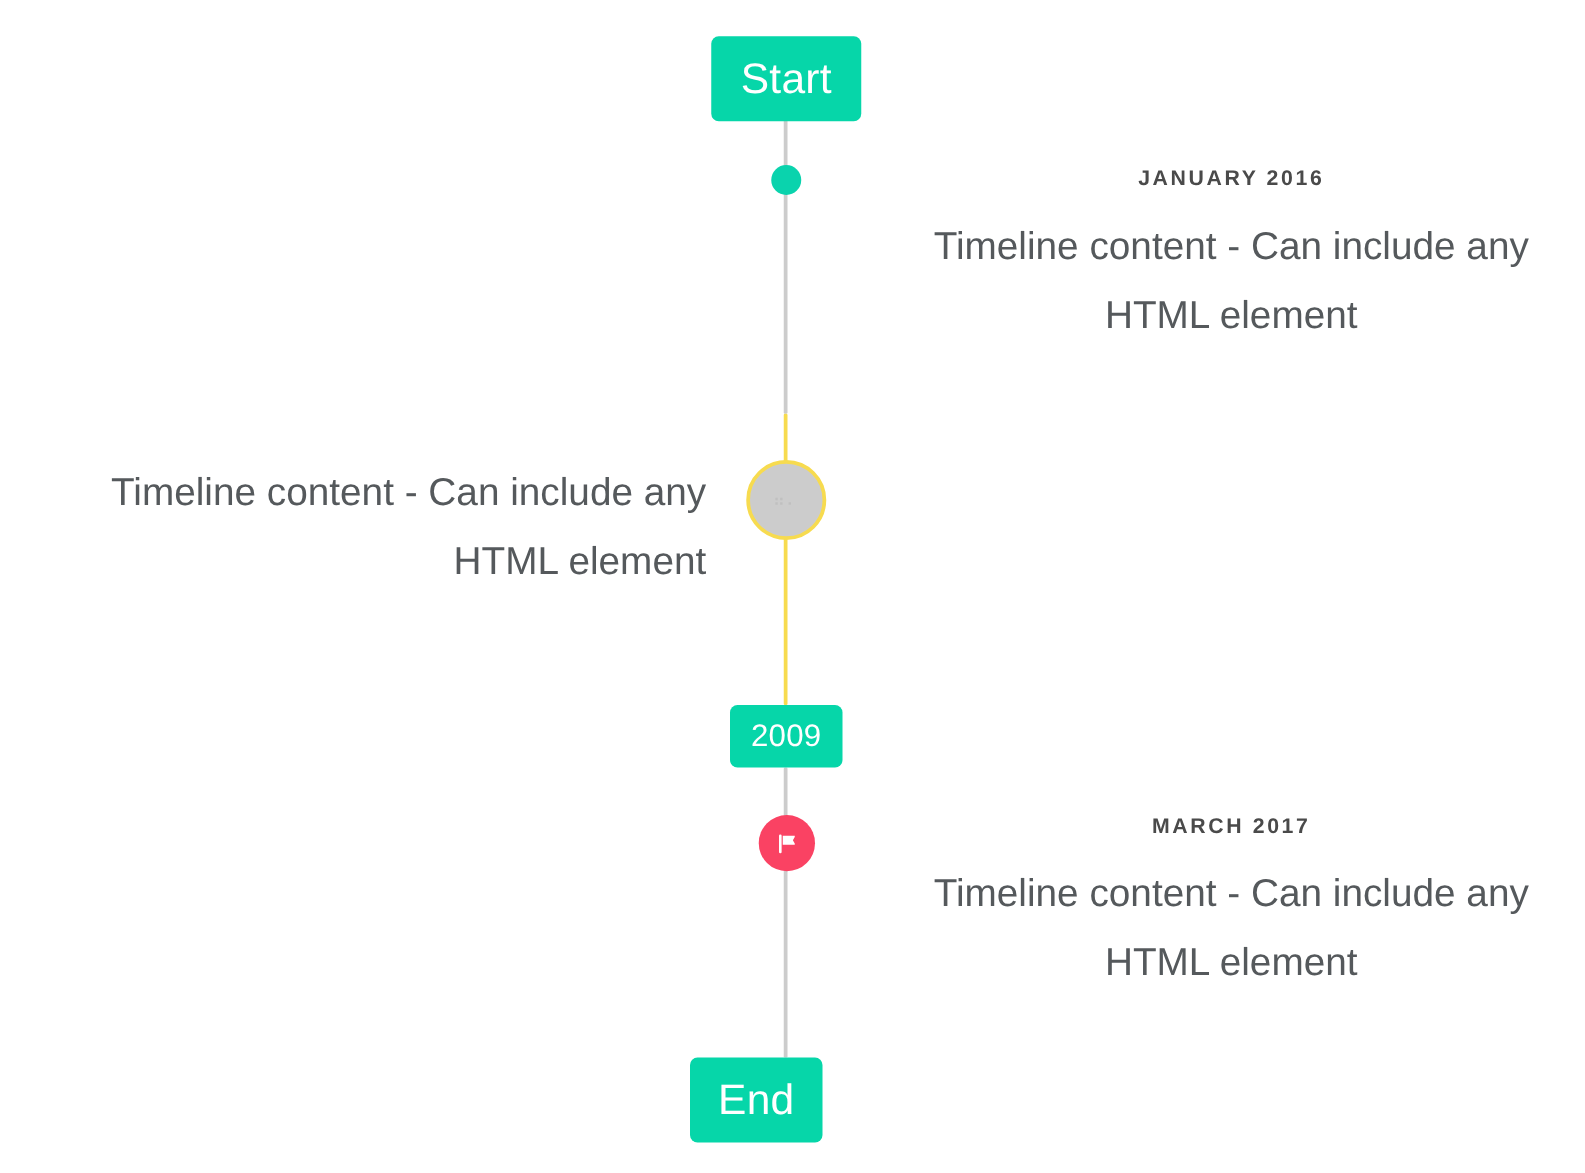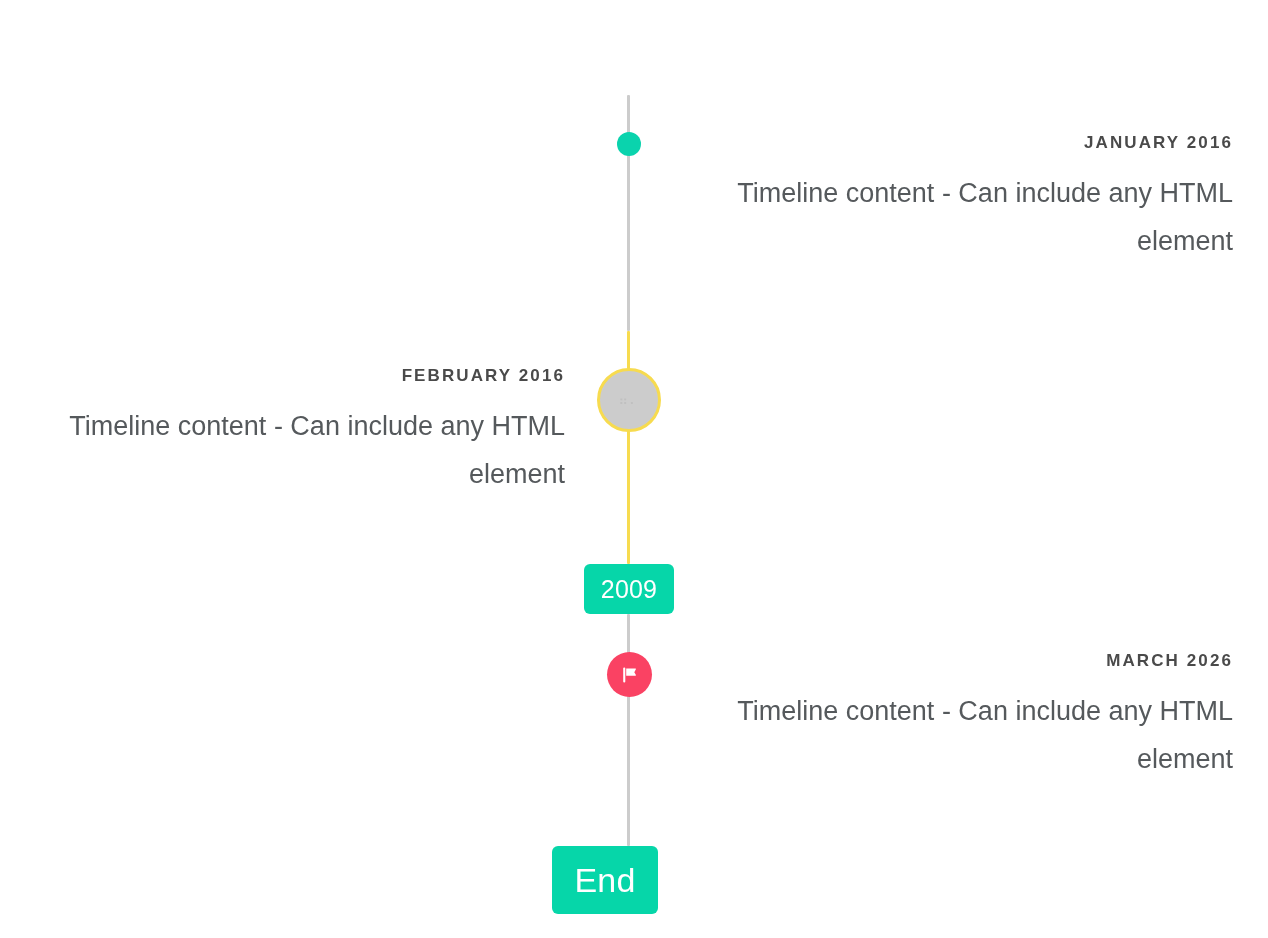--- a/index.html
+++ b/index.html
@@ -75,75 +75,75 @@
     border-radius: 50%;
     background: #fa4263;
     display: flex;
     align-items: center;
     justify-content: center;
   }
   .marker-flag-pink svg { display: block; }
 
   
   .entry { position: absolute; }
-  .entry-right { left: 693px; width: 540px; text-align: right; }
+  .entry-right { left: 715px; width: 540px; text-align: center; }
   .entry-left  { left: 36px;  width: 529px; text-align: right; }
 
   .entry-date {
     font-size: 17px;
     font-weight: bold;
     letter-spacing: 2.1px;
     color: #4a4a4a;
     margin: 0 0 16px 0;
     white-space: nowrap;
   }
   .entry-body {
-    font-size: 27px;
+    font-size: 31px;
     font-weight: 400;
     line-height: 1.78;
     color: #55595c;
     margin: 0;
   }
 
   .entry-jan { top: 133px; }
   .entry-feb { top: 366px; }
   .entry-mar { top: 651px; }
 </style>
 </head>
 <body>
 
 <div class="timeline-root">
 
   <div class="line-seg line-gray-top"></div>
   <div class="line-seg line-yellow"></div>
   <div class="line-seg line-gray-bottom"></div>
 
+  <div class="chip chip-start">Start</div>
 
   <div class="marker marker-dot-teal"></div>
   <div class="entry entry-right entry-jan">
     <p class="entry-date">JANUARY 2016</p>
     <p class="entry-body">Timeline content - Can include any HTML element</p>
   </div>
 
   <div class="marker marker-ring-yellow">
     <span class="broken-glyph">⠶⠄</span>
   </div>
   <div class="entry entry-left entry-feb">
-    <p class="entry-date">FEBRUARY 2016</p>
     <p class="entry-body">Timeline content - Can include any HTML element</p>
   </div>
 
   <div class="chip chip-year">2009</div>
 
   <div class="marker marker-flag-pink">
     <svg width="22" height="22" viewBox="0 0 22 22" aria-hidden="true">
       <rect x="4.2" y="3.6" width="2.1" height="15" rx="1" fill="#ffffff"></rect>
       <path d="M7.2 4.6 h9.6 v1.0 l-1.5 2.6 1.5 2.6 v1.0 h-9.6 z" fill="#ffffff"></path>
     </svg>
   </div>
   <div class="entry entry-right entry-mar">
-    <p class="entry-date">MARCH 2026</p>
+    <p class="entry-date">MARCH 2017</p>
     <p class="entry-body">Timeline content - Can include any HTML element</p>
   </div>
 
   <div class="chip chip-end">End</div>
 
 </div>
 
 </body></html>

